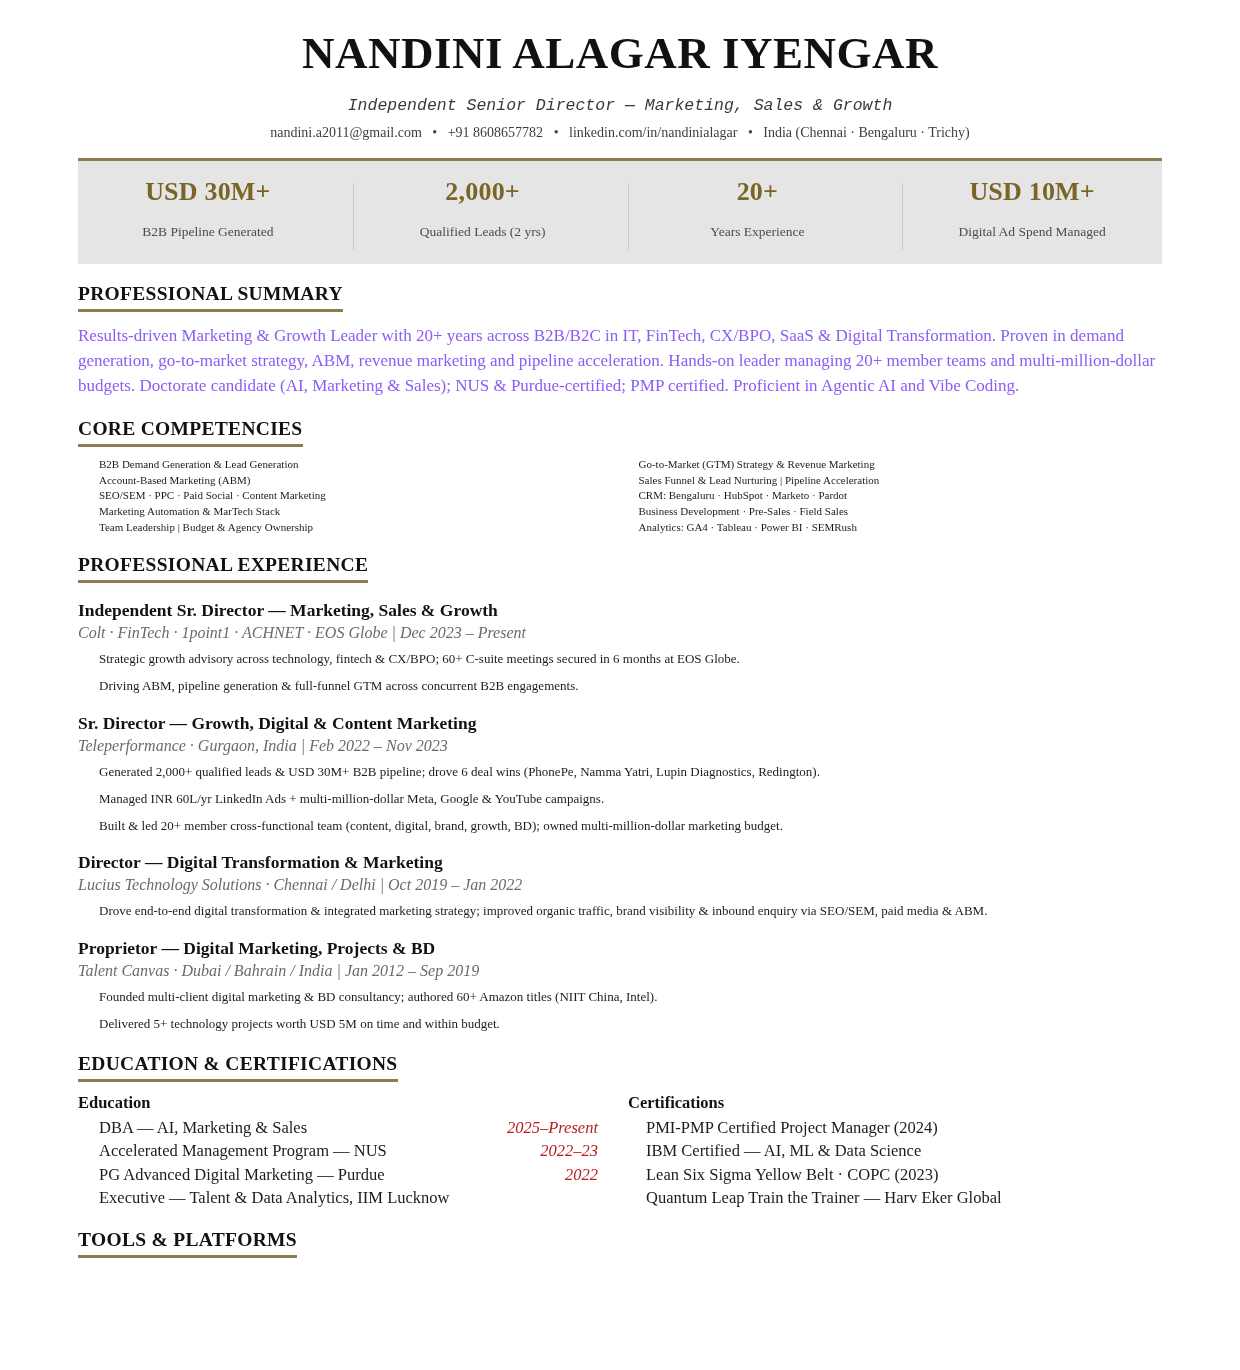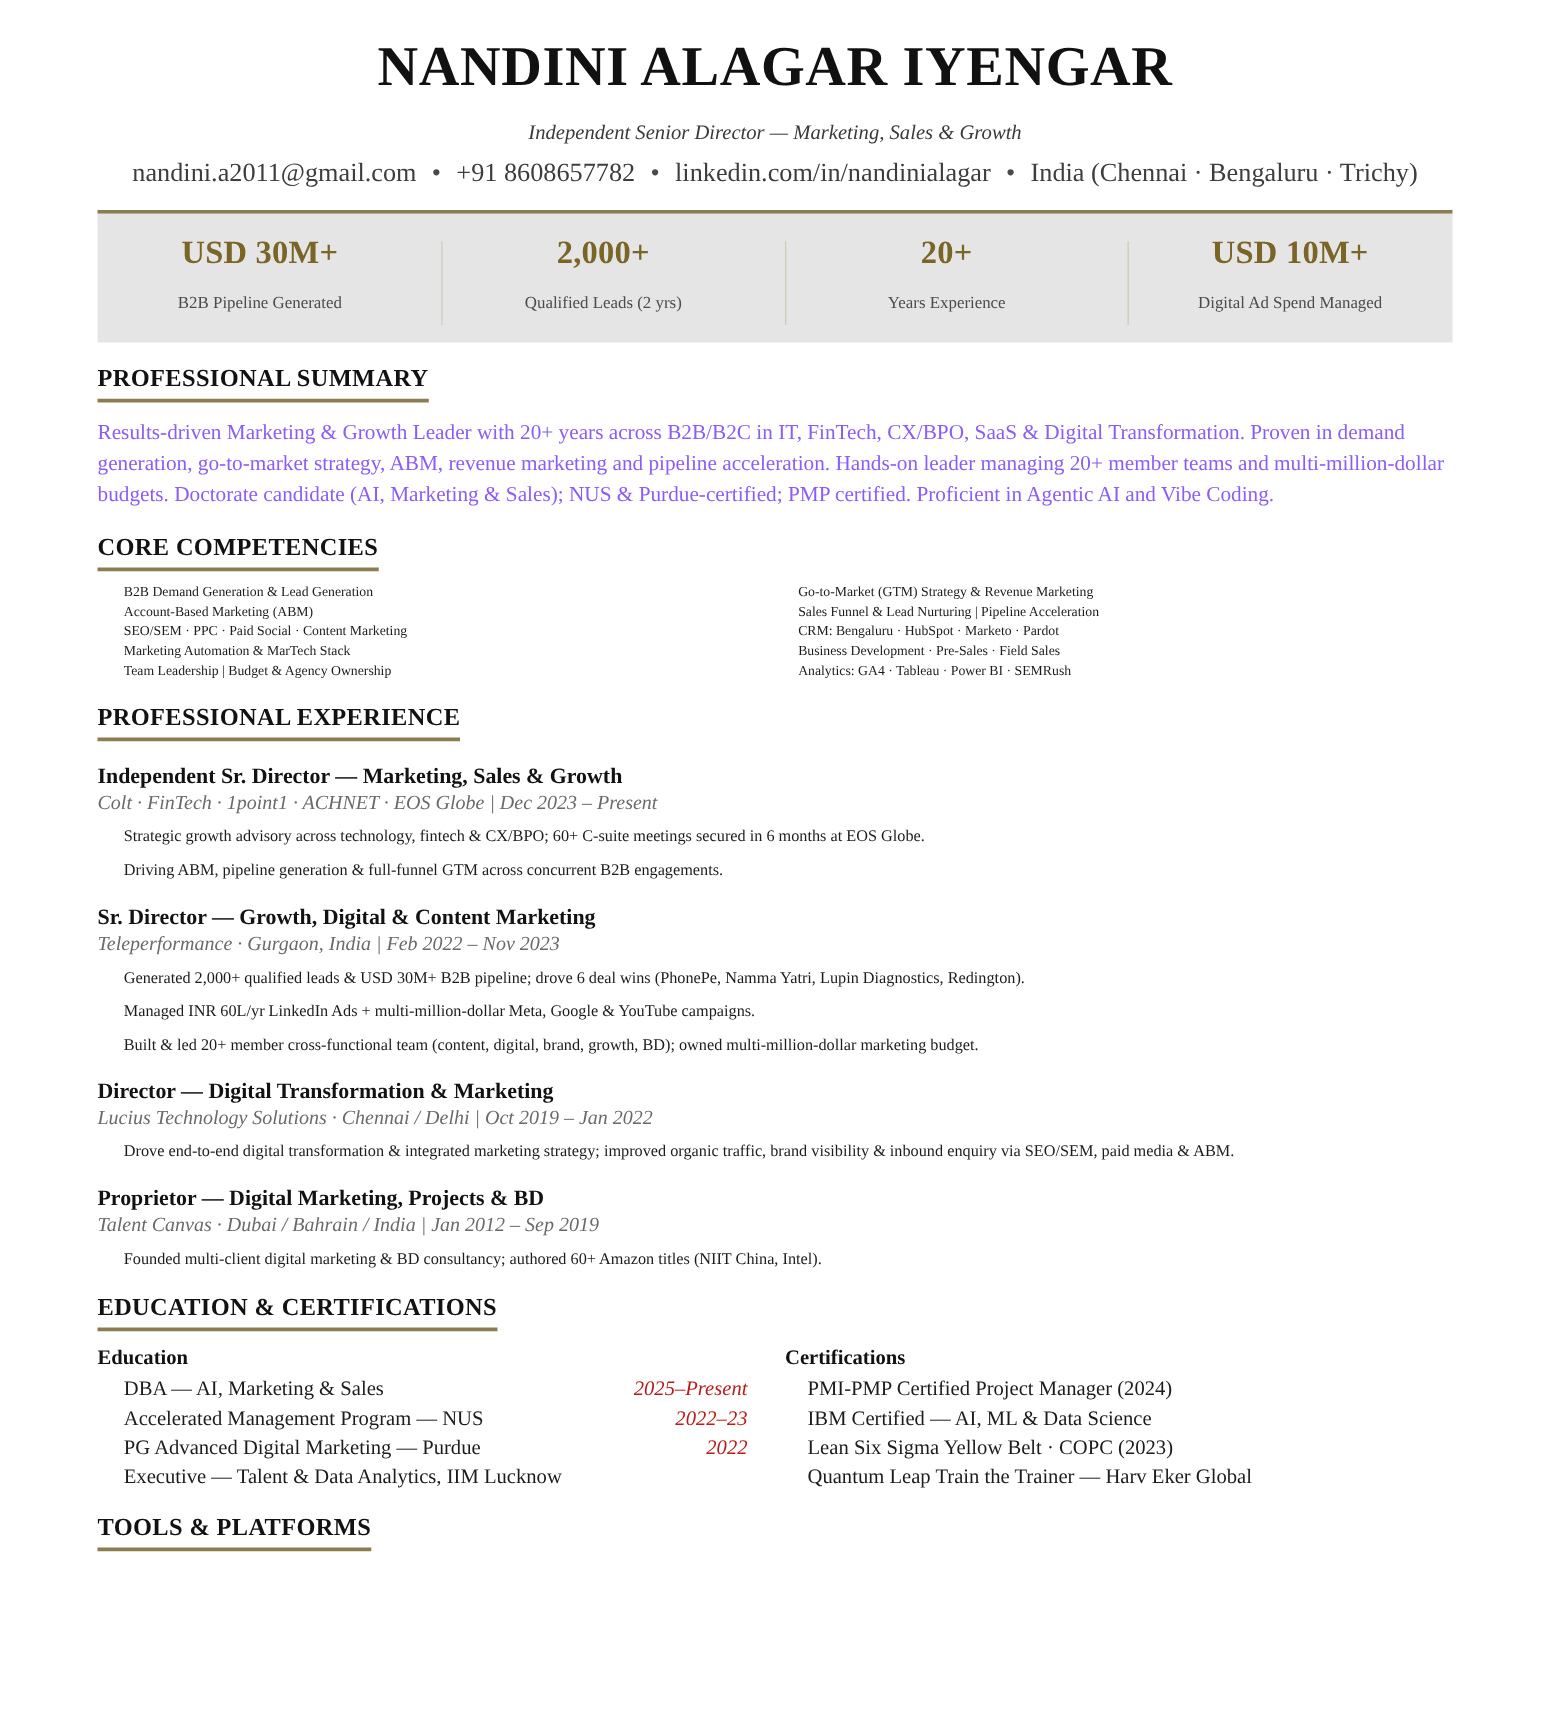--- a/index.html
+++ b/index.html
@@ -29,24 +29,25 @@
     line-height: 1.05;
     margin: 30px 0 0 0;
     color: #111111;
   }
   .tagline {
     text-align: center;
     font-style: italic;
     font-size: 16.5px;
     color: #3a3a3a;
     margin-top: 19px;
+    font-family: Liberation Mono, monospace;
   }
   .contact {
     text-align: center;
-    font-size: 21px;
+    font-size: 14px;
     color: #3d3d3d;
     margin-top: 10px;
   }
   .contact .sep {
     display: inline-block;
     padding: 0 7px;
     color: #4a4a4a;
   }
 
   .top-rule {
@@ -294,20 +295,21 @@
       <div class="job-bullets">
         <div class="bullet">Drove end-to-end digital transformation &amp; integrated marketing strategy; improved organic traffic, brand visibility &amp; inbound enquiry via SEO/SEM, paid media &amp; ABM.</div>
       </div>
     </div>
 
     <div class="job">
       <div class="job-title">Proprietor — Digital Marketing, Projects &amp; BD</div>
       <div class="job-meta">Talent Canvas · Dubai / Bahrain / India  |  Jan 2012 – Sep 2019</div>
       <div class="job-bullets">
         <div class="bullet">Founded multi-client digital marketing &amp; BD consultancy; authored 60+ Amazon titles (NIIT China, Intel).</div>
+        <div class="bullet">Delivered 5+ technology projects worth USD 5M on time and within budget.</div>
       </div>
     </div>
   </div>
 
   <div class="section">
     <div class="section-title">EDUCATION &amp; CERTIFICATIONS</div>
     <div class="edu-wrap">
 
       <div class="edu-col left">
         <div class="sub-head">Education</div>

